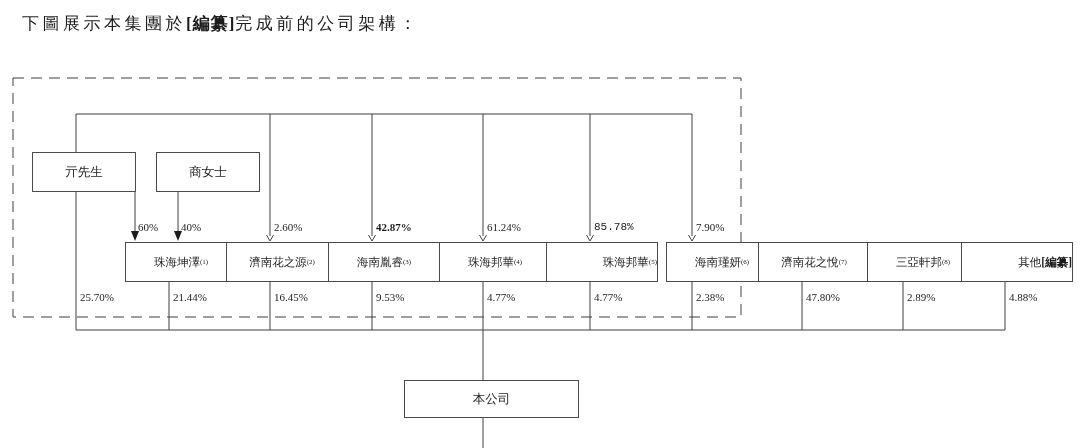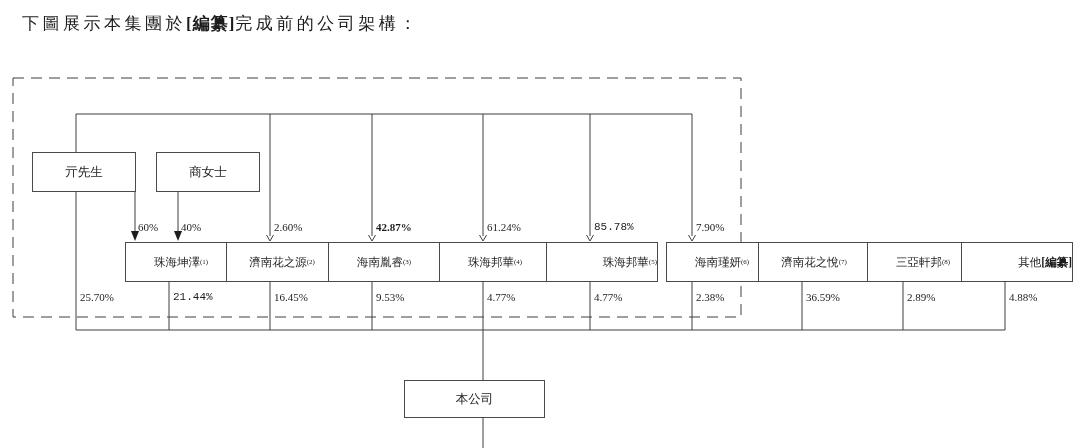--- a/index.html
+++ b/index.html
@@ -12,21 +12,21 @@
   }
   .title .bold{font-weight:bold;letter-spacing:1px;}
   svg.lines{position:absolute;left:0;top:0;pointer-events:none;}
   .node{
     position:absolute;box-sizing:border-box;border:1px solid #4a4a4a;background:#ffffff;
     display:flex;align-items:center;justify-content:center;text-align:center;
     font-size:12px;white-space:nowrap;
   }
   .node.person{left:auto;top:152px;width:104px;height:40px;font-size:12.5px;}
   .node.entity{top:242px;width:112px;height:40px;font-size:11.5px;}
-  .node.company{left:404px;top:380px;width:141px;height:38px;font-size:12.5px;}
+  .node.company{left:404px;top:380px;width:175px;height:38px;font-size:12.5px;}
   .node sup{font-size:7px;line-height:0;vertical-align:6px;}
   .node .bold{font-weight:bold;}
   .pct{
     position:absolute;font-size:11px;white-space:nowrap;color:#1c1c1c;
   }
   .pct.top{top:221px;}
   .pct.bottom{top:291px;}
 </style>
 </head>
 <body>
@@ -133,23 +133,23 @@
 
   <div class="pct top" style="left:138px;">60%</div>
   <div class="pct top" style="left:181px;">40%</div>
   <div class="pct top" style="left:274px;">2.60%</div>
   <div class="pct top" style="left:376px;font-weight:bold;">42.87%</div>
   <div class="pct top" style="left:487px;">61.24%</div>
   <div class="pct top" style="left:594px;font-family:Liberation Mono, monospace;">85.78%</div>
   <div class="pct top" style="left:696px;">7.90%</div>
 
   <div class="pct bottom" style="left:80px;">25.70%</div>
-  <div class="pct bottom" style="left:173px;font-family:Liberation Mono, monospace;">21.44%</div>
+  <div class="pct bottom" style="left:173px;">21.44%</div>
   <div class="pct bottom" style="left:274px;">16.45%</div>
   <div class="pct bottom" style="left:376px;">9.53%</div>
   <div class="pct bottom" style="left:487px;">4.77%</div>
   <div class="pct bottom" style="left:594px;">4.77%</div>
   <div class="pct bottom" style="left:696px;">2.38%</div>
-  <div class="pct bottom" style="left:806px;">36.59%</div>
+  <div class="pct bottom" style="left:806px;">47.80%</div>
   <div class="pct bottom" style="left:907px;">2.89%</div>
   <div class="pct bottom" style="left:1009px;">4.88%</div>
 
 </div>
 
 </body></html>

